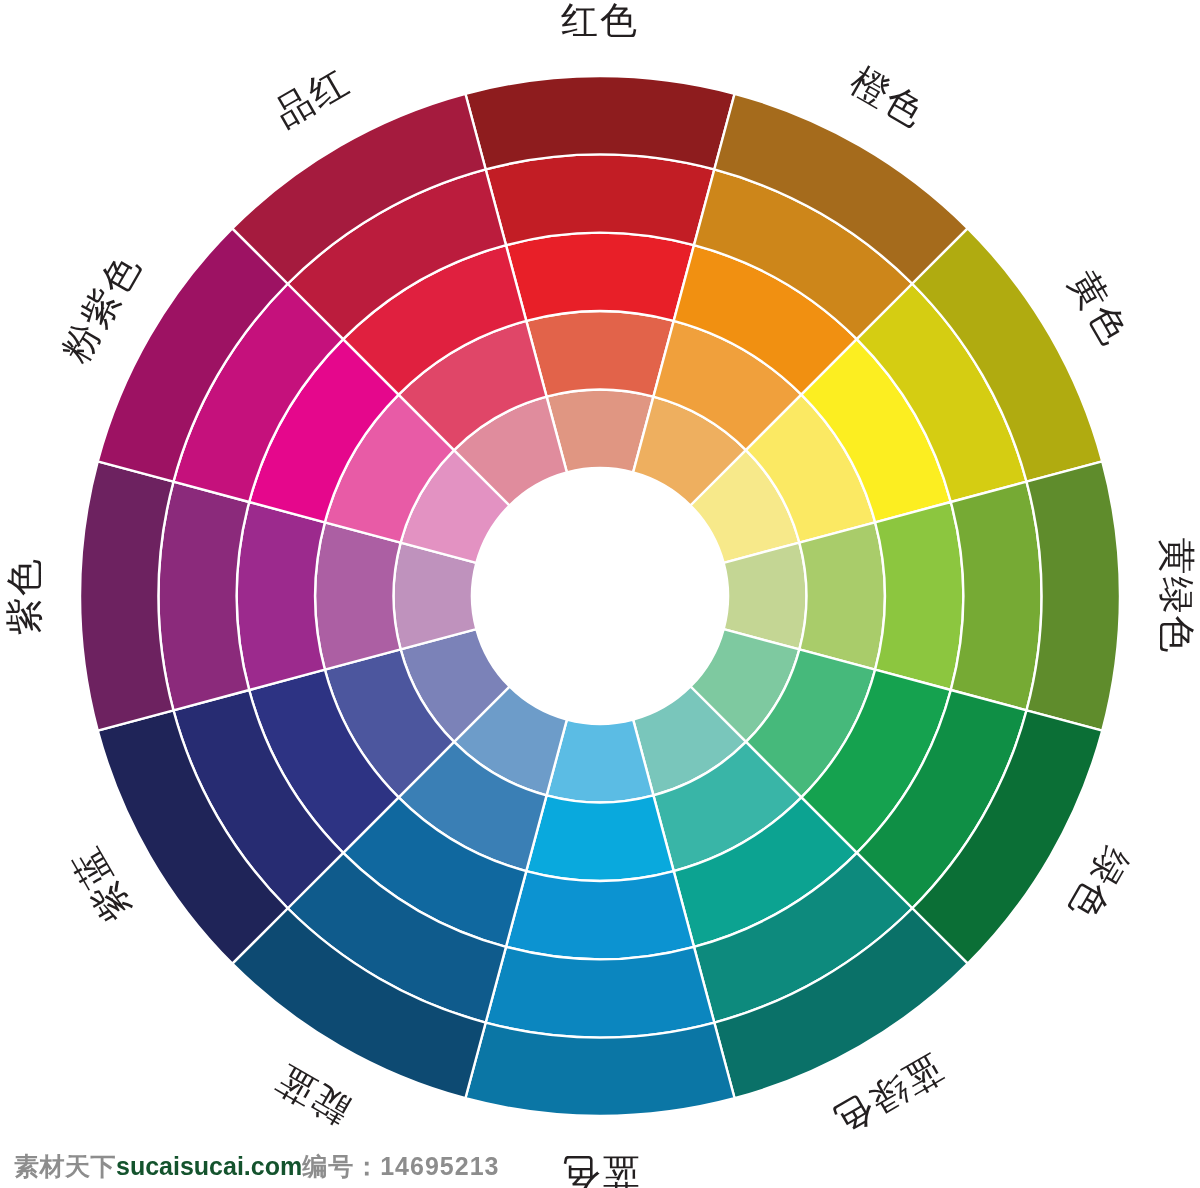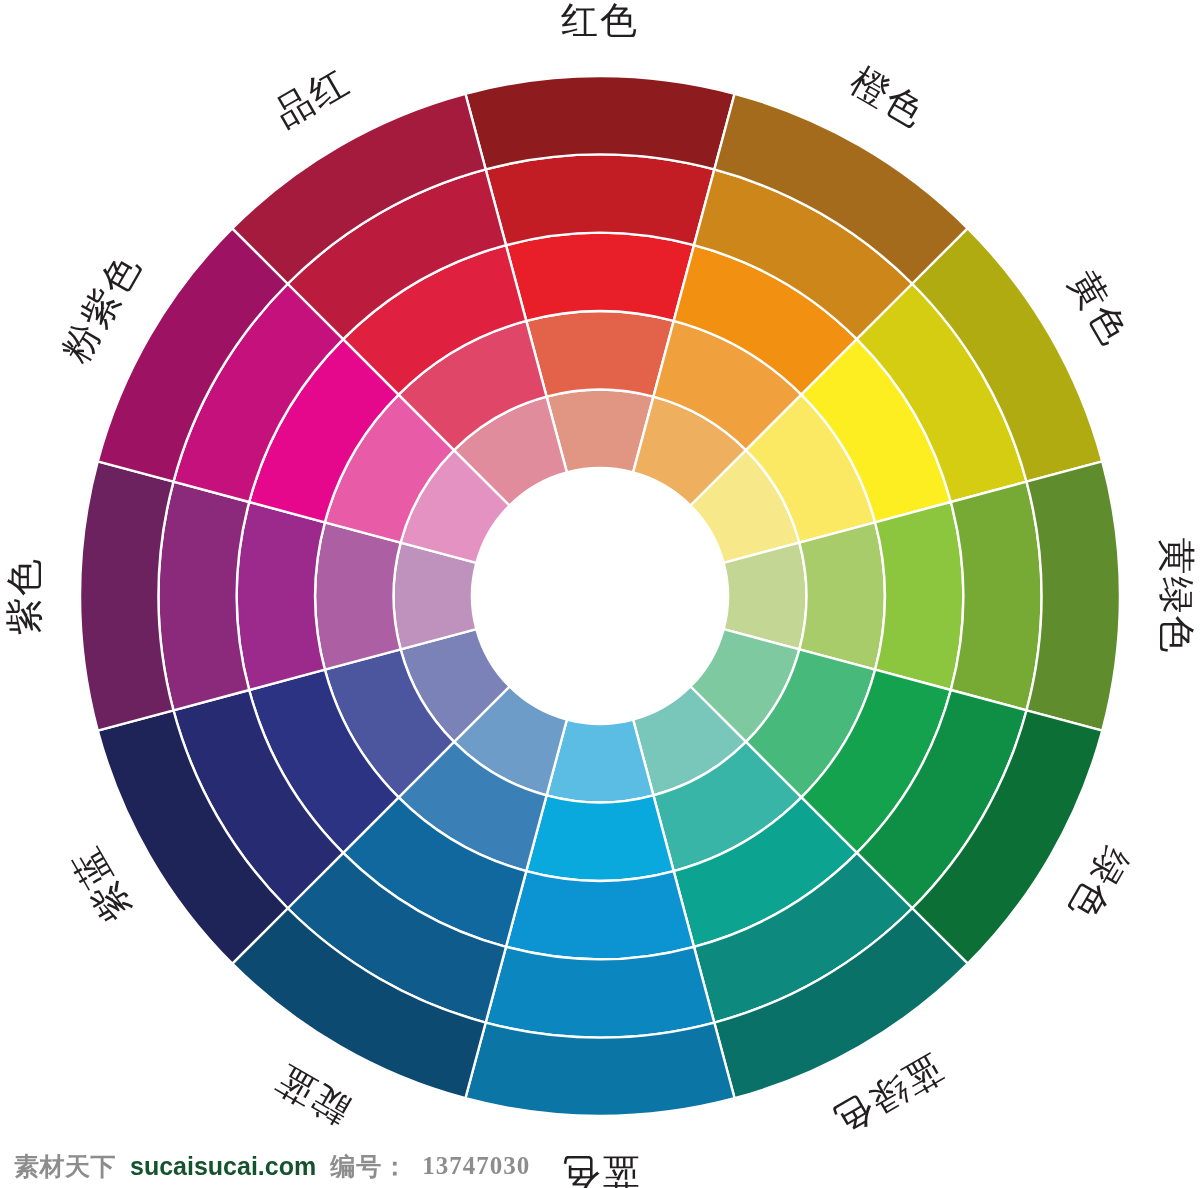--- a/index.html
+++ b/index.html
@@ -45,39 +45,39 @@
   #footer-bar {
     position: absolute;
     left: 0;
     bottom: 0;
     width: 1200px;
     height: 44px;
     display: flex;
     align-items: center;
     padding-left: 14px;
     box-sizing: border-box;
-    gap: 14px;
+    gap: 0;
   }
   .footer-text {
     font-family: "Liberation Sans", sans-serif;
     font-size: 25px;
     font-weight: bold;
     color: #8d8d8d;
     white-space: nowrap;
     letter-spacing: 0.5px;
   }
   .footer-site {
     font-family: "Liberation Sans", sans-serif;
     font-size: 25px;
     font-weight: bold;
     color: #14532d;
     white-space: nowrap;
   }
   .footer-num {
-    font-family: Liberation Serif, serif;
+    font-family: Liberation Sans, sans-serif;
     font-size: 25px;
     font-weight: bold;
     color: #8d8d8d;
     white-space: nowrap;
     letter-spacing: 1px;
   }
 </style>
 </head>
 <body>
 
@@ -364,14 +364,14 @@
           <text class="wheel-label" x="312.00" y="97.17" text-anchor="middle" dominant-baseline="central" transform="rotate(330 312.00 97.17)">品红</text>
         </g>
       </g>
   </svg>
 </div>
 
 <div id="footer-bar">
   <span class="footer-text">素材天下</span>
   <span class="footer-site">sucaisucai.com</span>
   <span class="footer-num">编号：</span>
-  <span class="footer-num">13747030</span>
+  <span class="footer-num">14695213</span>
 </div>
 
 </body></html>

